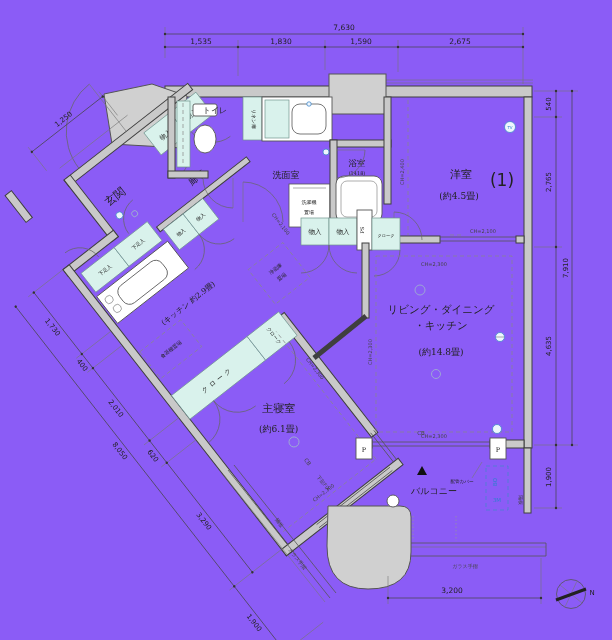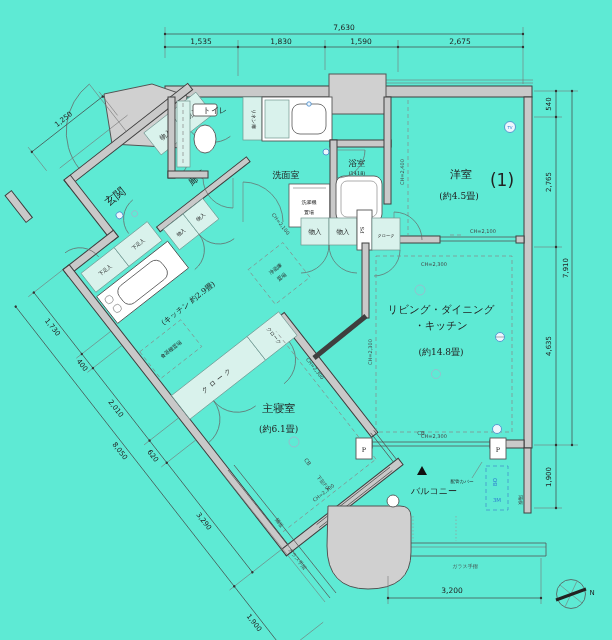--- a/index.html
+++ b/index.html
@@ -1,16 +1,16 @@
 <!DOCTYPE html>
 <html><head>
 <meta charset="utf-8">
 <style>
   html,body{margin:0;padding:0;background:#fff;}
-  .stage{position:relative;width:612px;height:640px;background:#5eead4;overflow:hidden;
+  .stage{position:relative;width:612px;height:640px;background:#8b5cf6;overflow:hidden;
          font-family:"DejaVu Sans",sans-serif;}
   svg{display:block}
   
   .wall{fill:#c9c9c9;stroke:#3f3f3f;stroke-width:1;}
   .blob{fill:#d0d0d0;stroke:#555;stroke-width:1;}
   .thin{stroke:#555;stroke-width:0.8;fill:none;}
   .thin2{stroke:#777;stroke-width:0.6;fill:none;}
   .arc{stroke:#666;stroke-width:0.7;fill:none;}
   .teal{fill:#d9f2ec;stroke:#6f948e;stroke-width:0.7;}
   .fix{fill:#ffffff;stroke:#555;stroke-width:0.9;}

